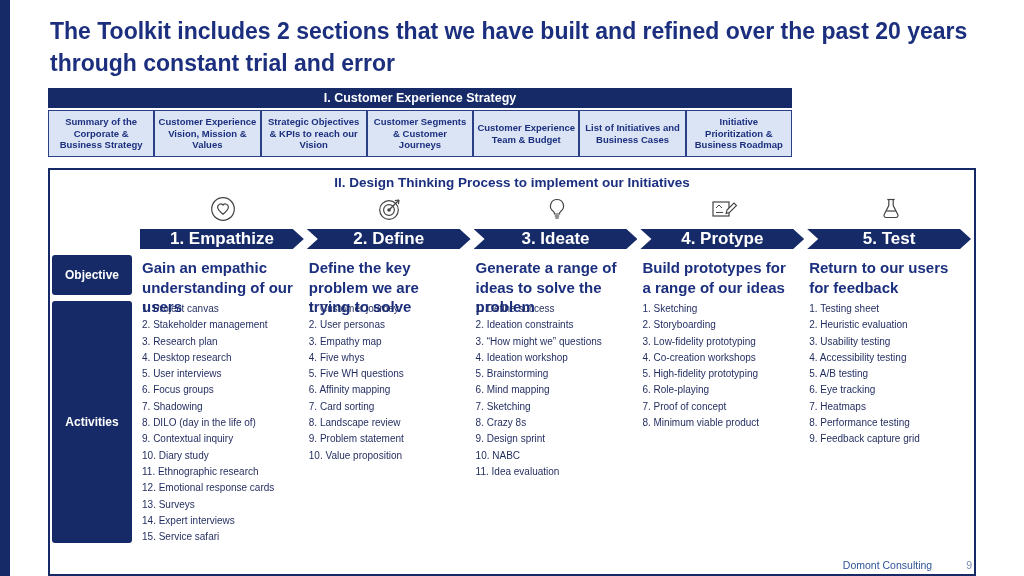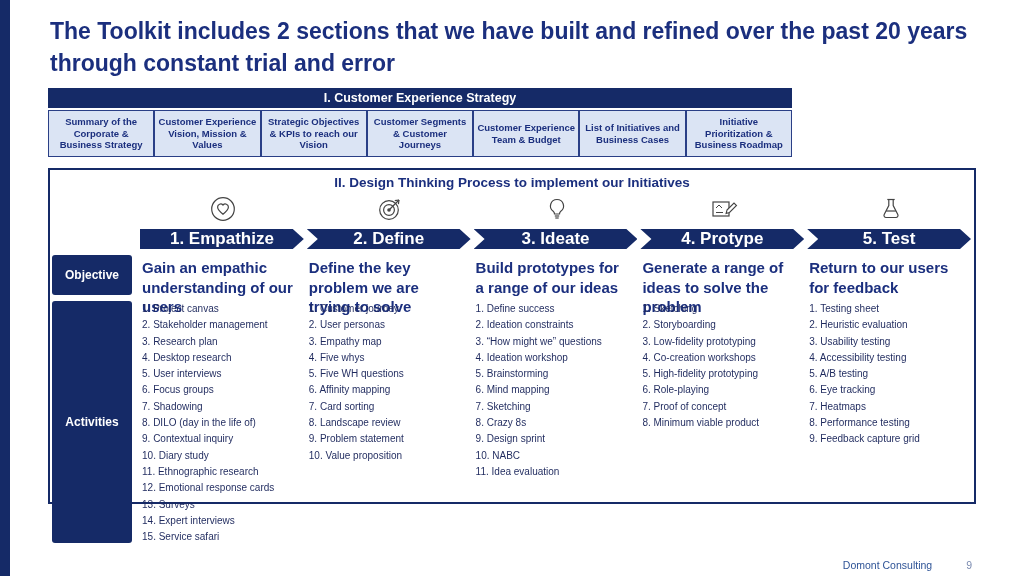--- a/index.html
+++ b/index.html
@@ -11,21 +11,21 @@
 
   .title { position:absolute; left:50px; top:16px; width:924px; font-size:23px; font-weight:bold; color:#1b2f7e; line-height:1.38; }
 
   
   .section1 { position:absolute; left:48px; top:88px; width:744px; }
   .s1-header { background:#152a67; color:#fff; text-align:center; font-weight:bold; font-size:12.5px; padding:3px 0; }
   .s1-boxes { display:flex; margin-top:2px; }
   .s1-box { flex:1; background:#dbe4f4; border:1px solid #2a3f86; color:#1b2f7e; font-weight:bold; font-size:9.5px; text-align:center; display:flex; align-items:center; justify-content:center; height:47px; padding:1px 3px; line-height:1.25; }
 
   
-  .section2 { position:absolute; left:48px; top:168px; width:928px; height:336px; border:2px solid #152a67; background:#fff; }
+  .section2 { position:absolute; left:48px; top:168px; width:928px; height:408px; border:2px solid #152a67; background:#fff; }
   .s2-header { text-align:center; font-weight:bold; color:#1b2f7e; font-size:13.5px; padding-top:5px; }
   .s2-grid { display:grid; grid-template-columns:90px repeat(5,1fr); grid-template-rows:34px 26px 46px 1fr; height:354px; margin-top:2px; }
   .icon-cell { display:flex; align-items:center; justify-content:center; }
   .arrow-cell { display:flex; align-items:center; padding:0 3px 0 0; }
   .arrow { flex:1; height:20px; background:#152a67; color:#fff; font-weight:bold; font-size:17px; display:flex; align-items:center; justify-content:center;
            clip-path:polygon(0% 0%, calc(100% - 11px) 0%, 100% 50%, calc(100% - 11px) 100%, 0% 100%, 11px 50%); }
   .arrow.first { clip-path:polygon(0% 0%, calc(100% - 11px) 0%, 100% 50%, calc(100% - 11px) 100%, 0% 100%); }
   .label-box { background:#152a67; color:#fff; font-weight:bold; font-size:12px; border-radius:3px; display:flex; align-items:center; justify-content:center; margin:3px 8px 3px 2px; }
   .objective-cell { padding:6px 10px 0 2px; font-weight:bold; color:#1b2f7e; font-size:15px; line-height:1.3; }
   .activities-cell { padding:3px 4px 0 2px; }
@@ -125,22 +125,22 @@
       <div class="arrow-cell">
           <div class="arrow">4. Protype</div>
         </div>
       <div class="arrow-cell">
           <div class="arrow">5. Test</div>
         </div>
 
       <div class="label-box">Objective</div>
       <div class="objective-cell">Gain an empathic understanding of our users</div>
       <div class="objective-cell">Define the key problem we are trying to solve</div>
+      <div class="objective-cell">Generate a range of ideas to solve the problem</div>
       <div class="objective-cell">Build prototypes for a range of our ideas</div>
-      <div class="objective-cell">Generate a range of ideas to solve the problem</div>
       <div class="objective-cell">Return to our users for feedback</div>
 
       <div class="label-box">Activities</div>
       <div class="activities-cell">
           <ol class="activities">
             <li>Project canvas</li>
             <li>Stakeholder management</li>
             <li>Research plan</li>
             <li>Desktop research</li>
             <li>User interviews</li>

